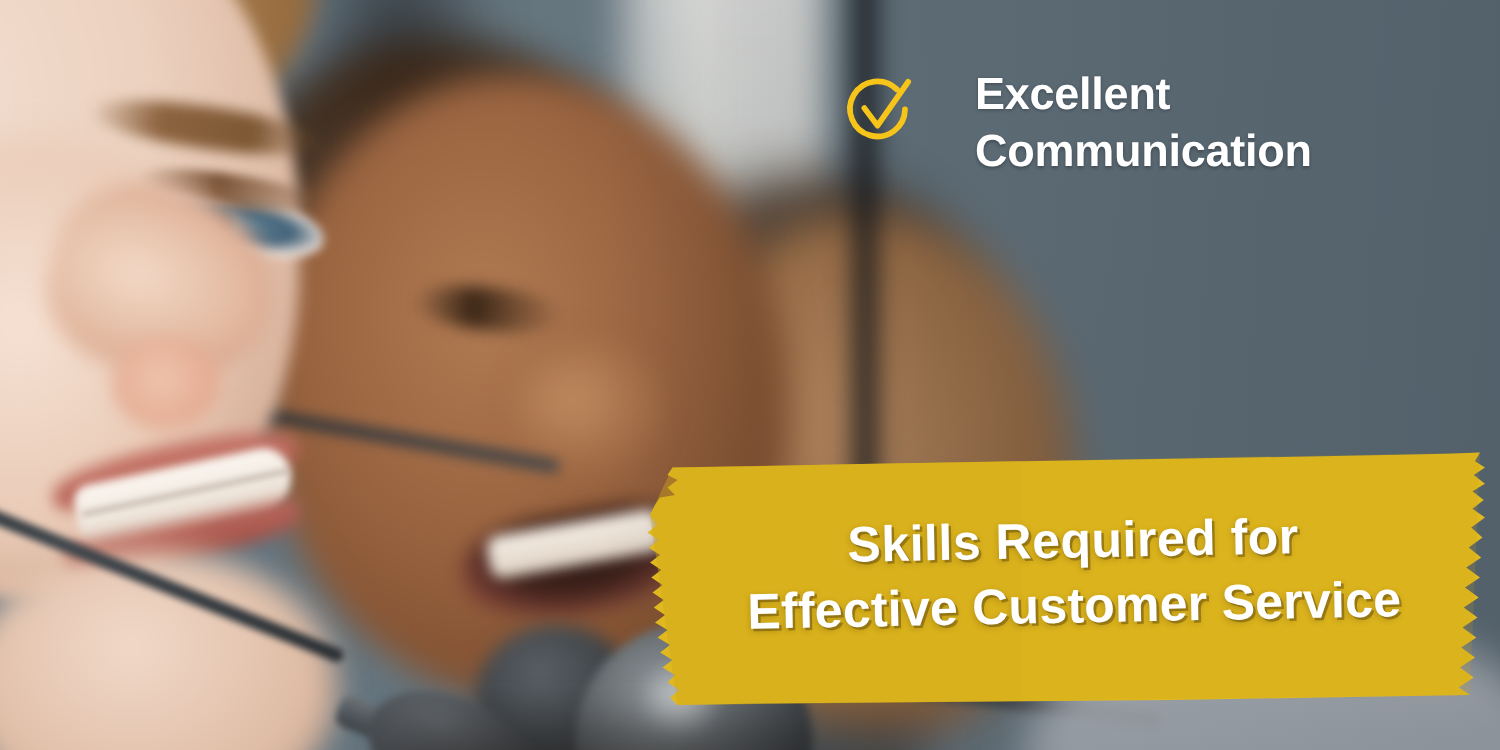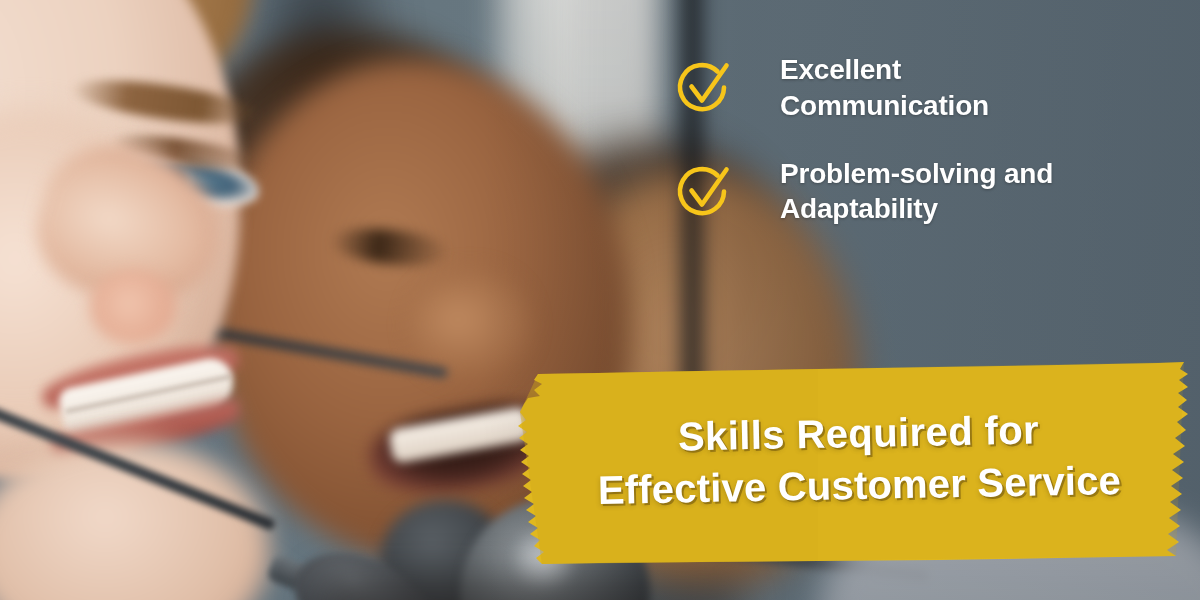--- a/index.html
+++ b/index.html
@@ -224,21 +224,21 @@
   
   .checklist{
     position:absolute;left:676px;top:52px;width:500px;
   }
   .check-row{display:flex;align-items:flex-start;margin-bottom:32px;}
   .check-row:last-child{margin-bottom:0;}
   .check-icon{flex:0 0 auto;width:56px;height:56px;margin-right:48px;margin-top:8px;}
   .check-icon svg{display:block;width:56px;height:56px;overflow:visible;}
   .check-label{
     font-family:"Liberation Sans", sans-serif;
-    font-size:28px;line-height:1.28;font-weight:bold;color:#ffffff;
+    font-size:36px;line-height:1.28;font-weight:bold;color:#ffffff;
     letter-spacing:-.2px;max-width:330px;
     text-shadow:0 1px 3px rgba(0,0,0,.30);
   }
   .check-row.r1 .check-label{max-width:300px;}
   .check-row.r3 .check-label{max-width:330px;}
 
   
   .banner-wrap{
     position:absolute;left:518px;top:360px;width:682px;height:212px;
   }
@@ -313,29 +313,20 @@
       <span class="check-icon">
         <svg viewBox="0 0 56 56">
           <path d="M41.5 11.5A22 22 0 1 0 48 27.5" fill="none" stroke="#F7C51A" stroke-width="4.6" stroke-linecap="round"></path>
           <path d="M15.5 26.5 L26 40.5 L50.5 5.5" fill="none" stroke="#F7C51A" stroke-width="4.6" stroke-linecap="round" stroke-linejoin="round"></path>
         </svg>
       </span>
       <span class="check-label">Excellent Communication</span>
     </div>
 
 
-    <div class="check-row r3">
-      <span class="check-icon">
-        <svg viewBox="0 0 56 56">
-          <path d="M41.5 11.5A22 22 0 1 0 48 27.5" fill="none" stroke="#F7C51A" stroke-width="4.6" stroke-linecap="round"></path>
-          <path d="M15.5 26.5 L26 40.5 L50.5 5.5" fill="none" stroke="#F7C51A" stroke-width="4.6" stroke-linecap="round" stroke-linejoin="round"></path>
-        </svg>
-      </span>
-      <span class="check-label">Problem-solving and Adaptability</span>
-    </div>
 
   </div>
 
   <div class="banner-wrap">
     <svg viewBox="0 0 682 212" preserveAspectRatio="none">
       <path fill="#E0B81F" d="
         M6,44 L10,38 L22,36 L16,30 L24,24 L16,20 L20,14
         L80,13 L180,11 L300,9 L420,7 L540,5 L640,3 L666,2
         L662,9 L670,14 L661,20 L670,27 L660,33 L669,40
         L660,47 L670,54 L659,62 L668,70 L657,78 L667,86

